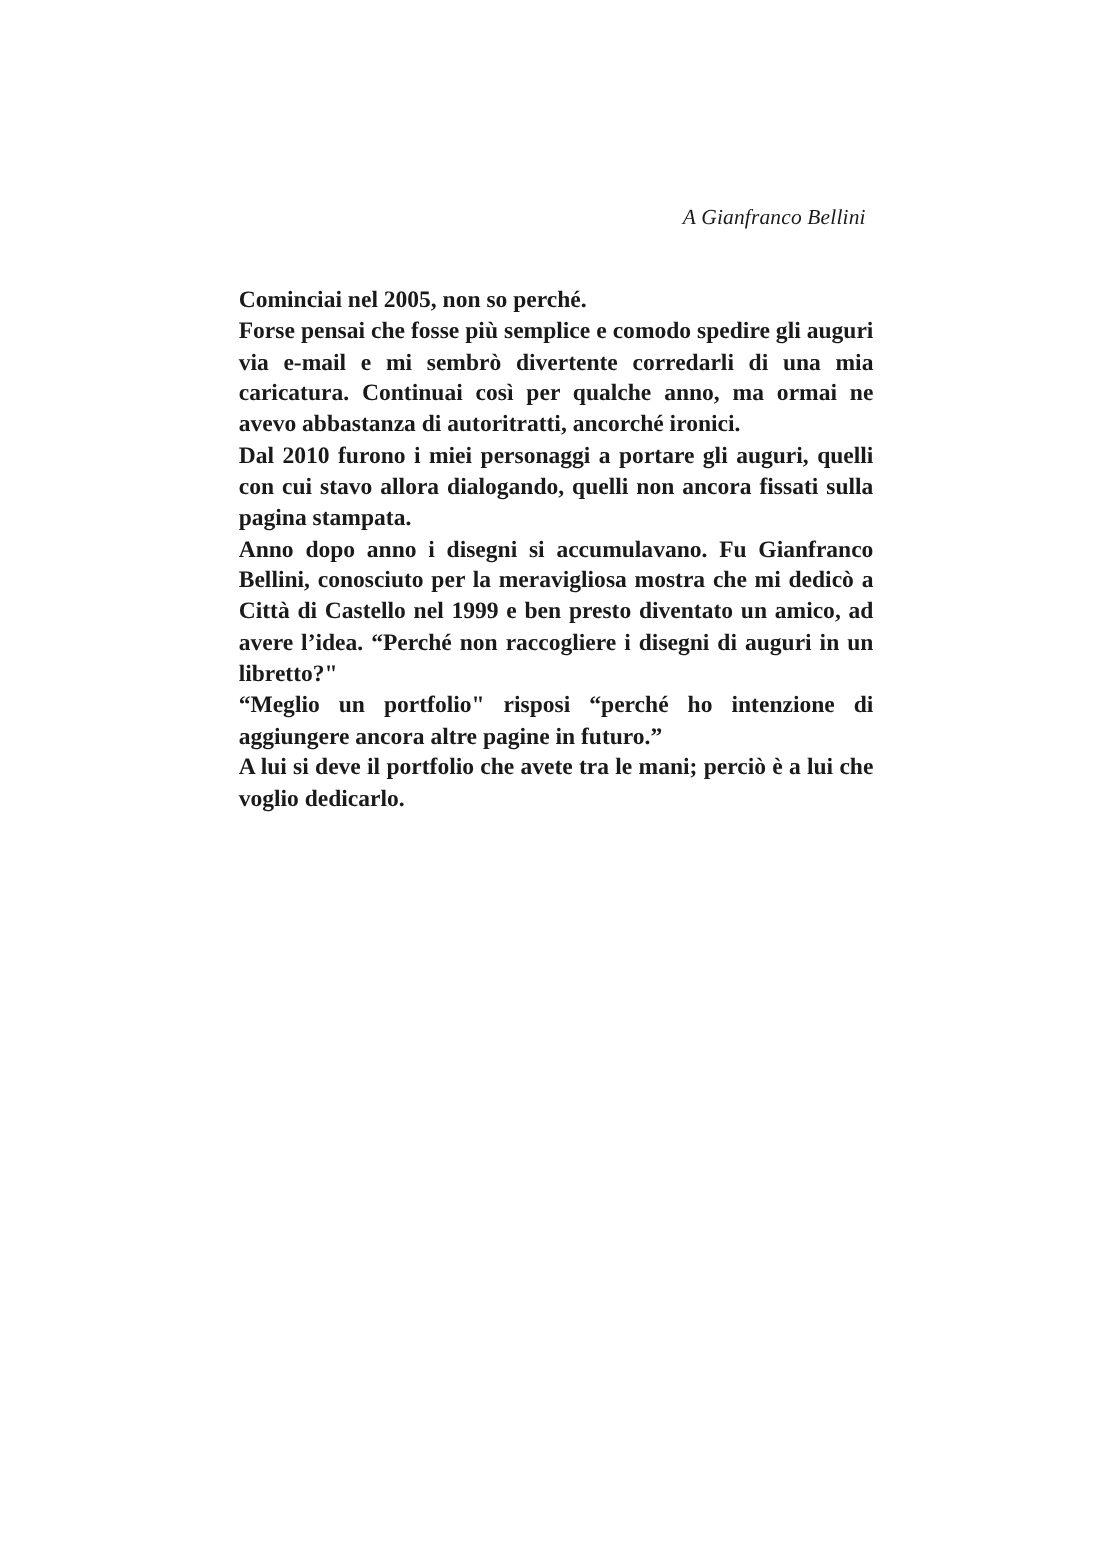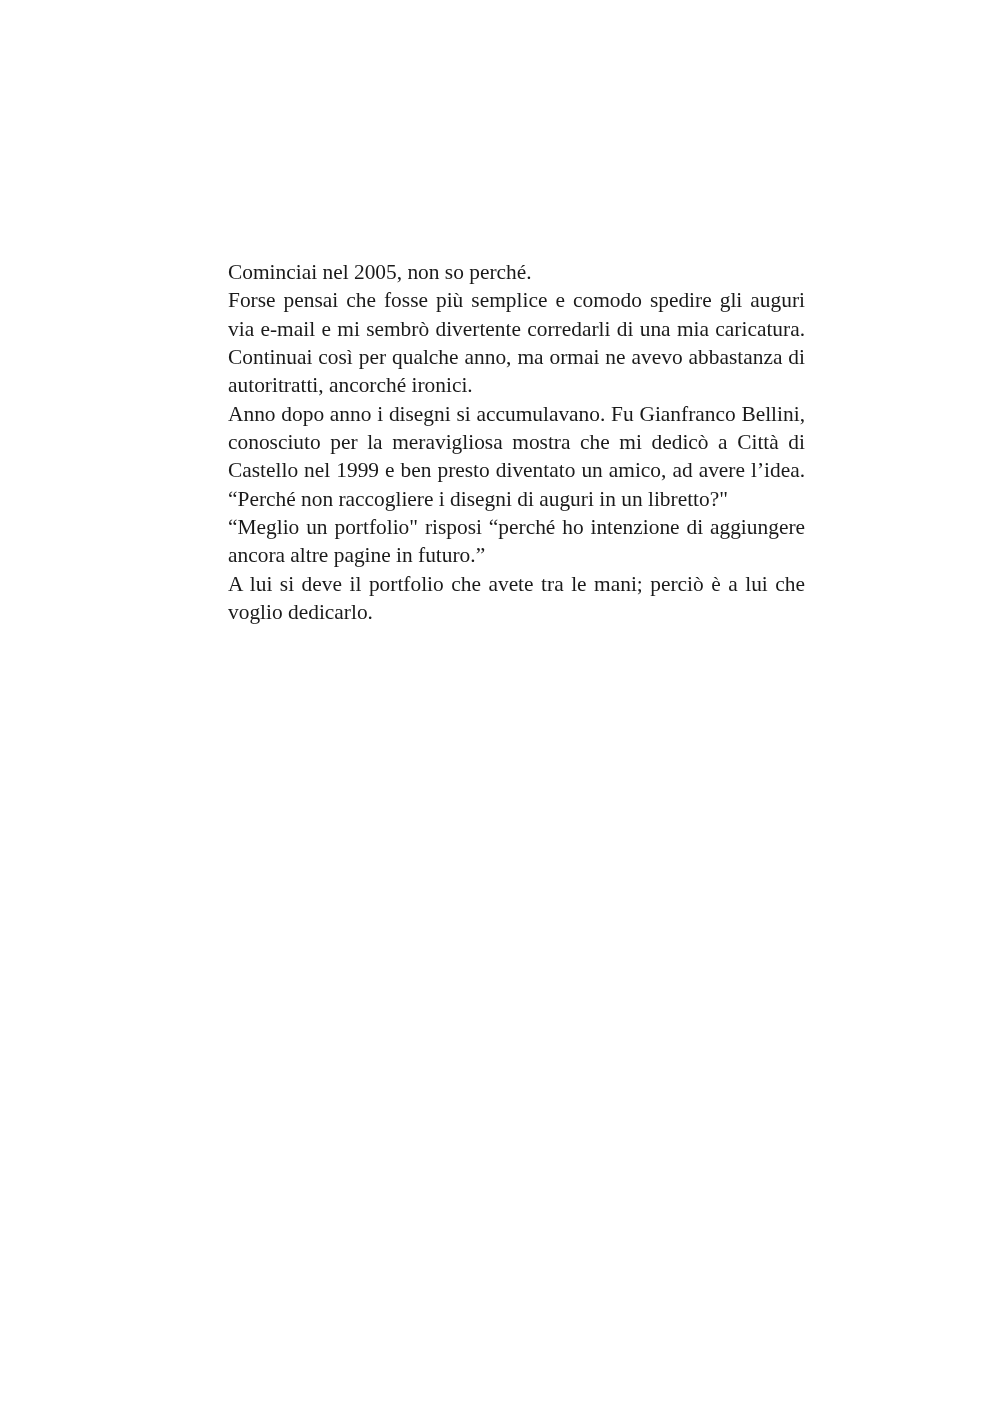--- a/index.html
+++ b/index.html
@@ -31,47 +31,50 @@
     font-size: 19.5px;
     line-height: 26px;
     letter-spacing: 0.15px;
     color: #1a1a1a;
     white-space: pre;
   }
 
   
   .textblock {
     position: absolute;
-    left: 228px;
+    left: 217px;
     top: 258px;
     width: 577px;
     font-size: 21.4px;
     line-height: 28.35px;
     text-align: justify;
     text-justify: inter-word;
     color: #1a1a1a;
     hyphens: none;
+    font-weight: bold;
     -webkit-hyphens: none;
   }
 
   
   .para {
     margin: 0;
     padding: 0;
     text-align: justify;
     text-align-last: left;
   }
 </style>
 </head>
 <body>
 
 <div class="page">
 
+  <div class="dedication">A Gianfranco Bellini</div>
 
   <div class="textblock">
     <p class="para">Cominciai nel 2005, non so perché.</p>
     <p class="para">Forse pensai che fosse più semplice e comodo spedire gli auguri via e-mail e mi sembrò divertente corredarli di una mia caricatura. Continuai così per qualche anno, ma ormai ne avevo abbastanza di autoritratti, ancorché ironici.</p>
+    <p class="para">Dal 2010 furono i miei personaggi a portare gli auguri, quelli con cui stavo allora dialogando, quelli non ancora fissati sulla pagina stampata.</p>
     <p class="para">Anno dopo anno i disegni si accumulavano. Fu Gianfranco Bellini, conosciuto per la meravigliosa mostra che mi dedicò a Città di Castello nel 1999 e ben presto diventato un amico, ad avere l’idea. “Perché non raccogliere i disegni di auguri in un libretto?"</p>
     <p class="para">“Meglio un portfolio" risposi “perché ho intenzione di aggiungere ancora altre pagine in futuro.”</p>
     <p class="para">A lui si deve il portfolio che avete tra le mani; perciò è a lui che voglio dedicarlo.</p>
   </div>
 
 </div>
 
 </body></html>

